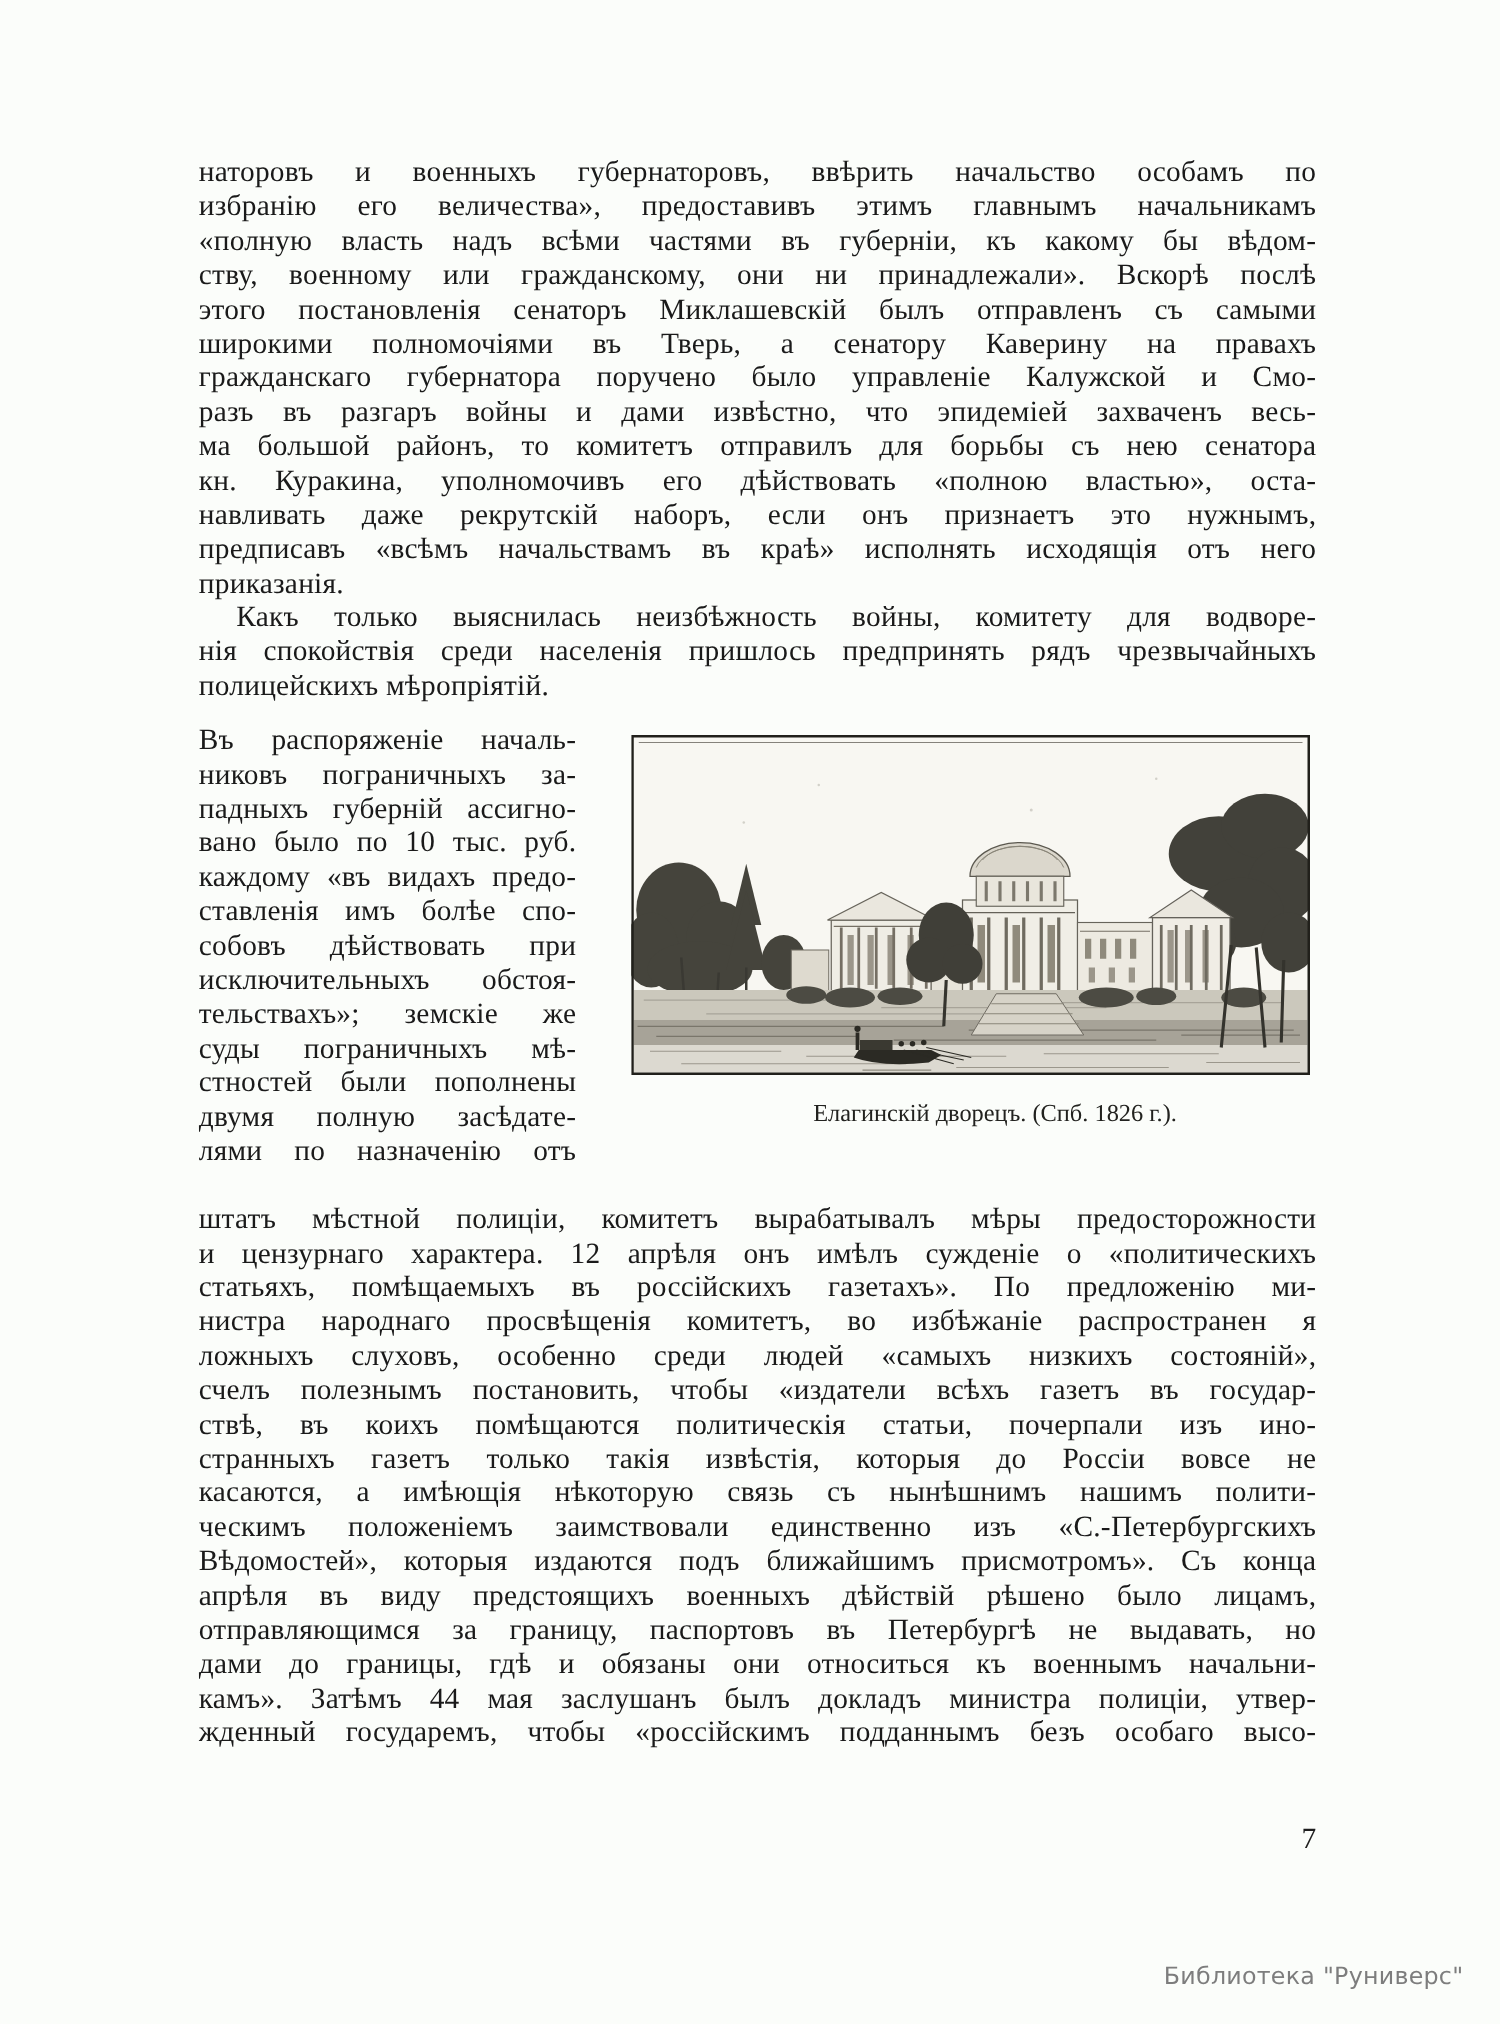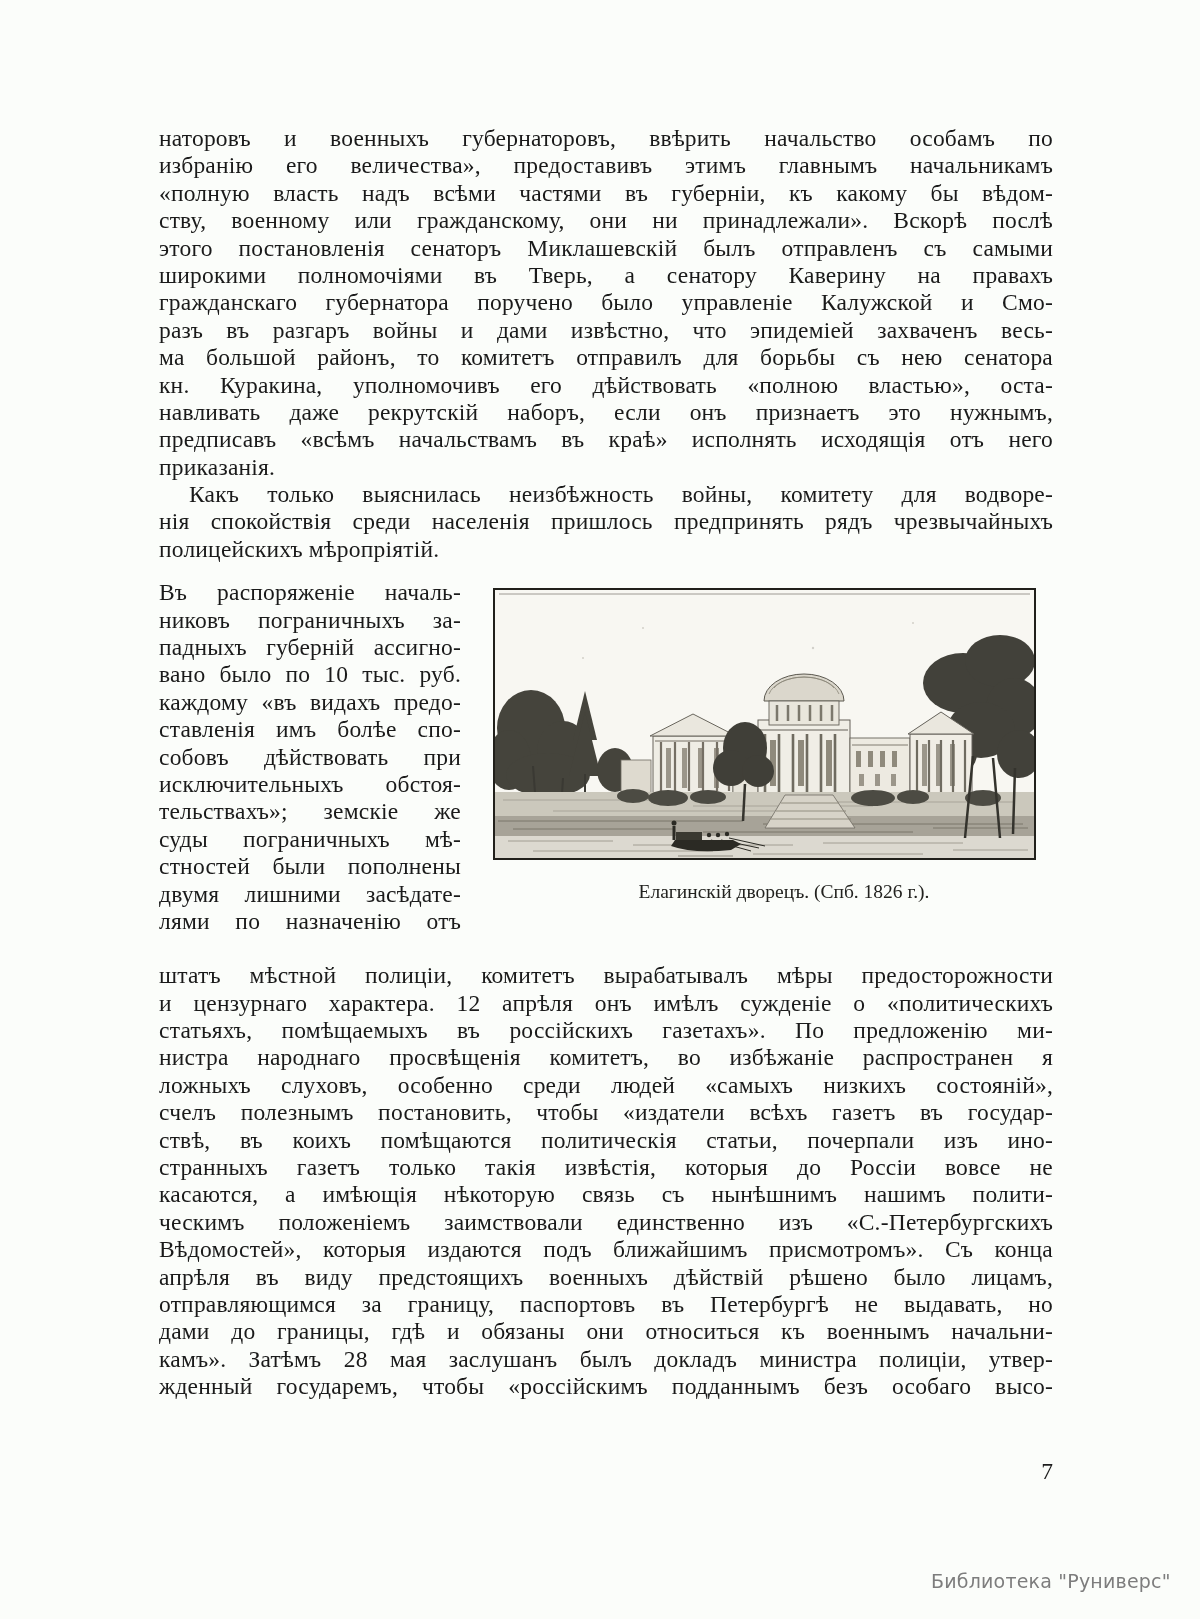--- a/index.html
+++ b/index.html
@@ -11,21 +11,21 @@
   .textblock { position:absolute; left:115px; top:125px; width:938px; }
   .para { margin:0; }
   .line {
     font-size:23.5px; line-height:27.4px; height:27.4px; overflow:hidden;
     text-align:justify; text-align-last:justify; letter-spacing:0.2px;margin-left:44px;
   }
   .line.noj { text-align-last:left; }
   .line.ind { text-indent:30px; }
   .mid { position:relative; margin-top:9px; height:390px; }
   .narrow { width:346px; padding-top:7px; }
-  .figure { position:absolute; left:378px; top:16px; width:582px; }
+  .figure { position:absolute; left:390px; top:16px; width:582px; }
   .engraving { width:543px; height:272px; display:block; }
   .caption { margin-top:21px; text-align:center; font-size:19.5px; color:#22221f; }
   .pagenum {
     position:absolute; top:1458px; left:115px; width:938px;
     text-align:right; font-size:23.5px; color:#1d1d1d;
   }
   .watermark {
     position:absolute; top:1570px; left:931px;
     font-family:"DejaVu Sans","Liberation Sans",sans-serif;
     font-size:19px; color:#7d7d7d; letter-spacing:0.2px;
@@ -64,21 +64,21 @@
         <div class="line">никовъ пограничныхъ за-</div>
         <div class="line">падныхъ губерній ассигно-</div>
         <div class="line">вано было по 10 тыс. руб.</div>
         <div class="line">каждому «въ видахъ предо-</div>
         <div class="line">ставленія имъ болѣе спо-</div>
         <div class="line">собовъ дѣйствовать при</div>
         <div class="line">исключительныхъ обстоя-</div>
         <div class="line">тельствахъ»; земскіе же</div>
         <div class="line">суды пограничныхъ мѣ-</div>
         <div class="line">стностей были пополнены</div>
-        <div class="line">двумя лишними засѣдате-</div>
+        <div class="line">двумя полную засѣдате-</div>
         <div class="line">лями по назначенію отъ</div>
       </div>
 
     <div class="figure">
       <svg class="engraving" viewBox="0 0 543 272" xmlns="http://www.w3.org/2000/svg">
 
         <rect x="0" y="0" width="543" height="272" fill="#f8f7f2"></rect>
         <g fill="#8d897e" opacity="0.35">
           <circle cx="150" cy="40" r="1"></circle>
             <circle cx="320" cy="60" r="1.2"></circle>
@@ -208,21 +208,21 @@
       <div class="line">ложныхъ слуховъ, особенно среди людей «самыхъ низкихъ состояній»,</div>
       <div class="line">счелъ полезнымъ постановить, чтобы «издатели всѣхъ газетъ въ государ-</div>
       <div class="line">ствѣ, въ коихъ помѣщаются политическія статьи, почерпали изъ ино-</div>
       <div class="line">странныхъ газетъ только такія извѣстія, которыя до Россіи вовсе не</div>
       <div class="line">касаются, а имѣющія нѣкоторую связь съ нынѣшнимъ нашимъ полити-</div>
       <div class="line">ческимъ положеніемъ заимствовали единственно изъ «С.-Петербургскихъ</div>
       <div class="line">Вѣдомостей», которыя издаются подъ ближайшимъ присмотромъ». Съ конца</div>
       <div class="line">апрѣля въ виду предстоящихъ военныхъ дѣйствій рѣшено было лицамъ,</div>
       <div class="line">отправляющимся за границу, паспортовъ въ Петербургѣ не выдавать, но</div>
       <div class="line">дами до границы, гдѣ и обязаны они относиться къ военнымъ начальни-</div>
-      <div class="line">камъ». Затѣмъ 28 мая заслушанъ былъ докладъ министра полиціи, утвер-</div>
+      <div class="line">камъ». Затѣмъ 44 мая заслушанъ былъ докладъ министра полиціи, утвер-</div>
       <div class="line">жденный государемъ, чтобы «россійскимъ подданнымъ безъ особаго высо-</div>
     </div>
 
 </div>
 
 <div class="pagenum">7</div>
 
 <div class="watermark">Библиотека "Руниверс"</div>
 
 </body></html>

